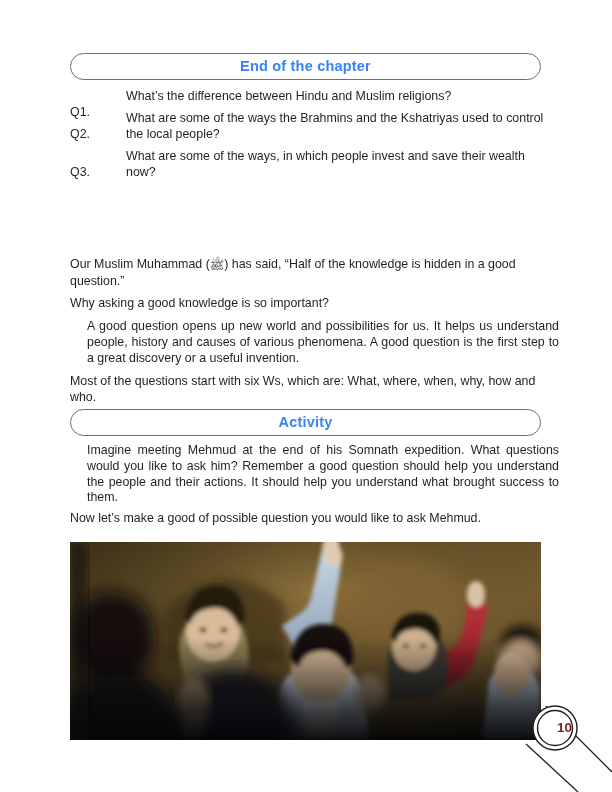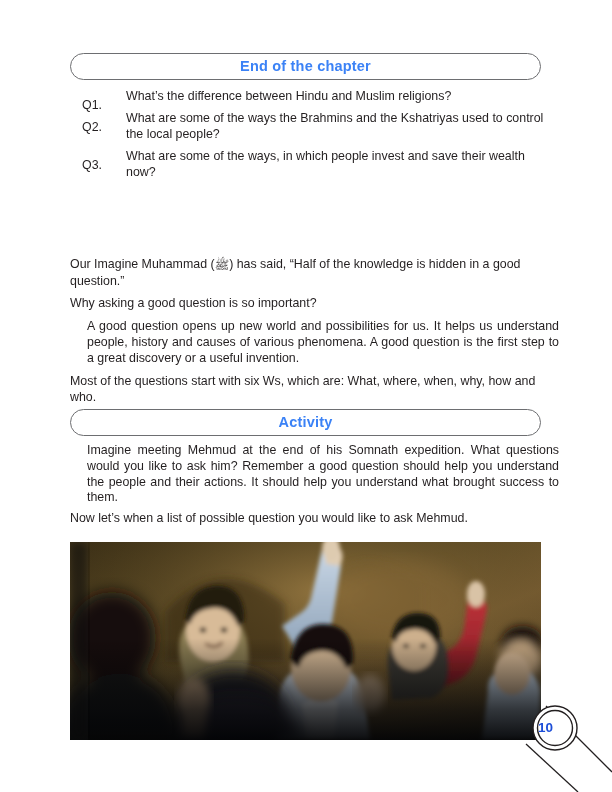--- a/index.html
+++ b/index.html
@@ -40,24 +40,23 @@
     position: absolute;
     left: 70px;
     width: 474px;
     font-size: 12.4px;
     line-height: 15.6px;
     color: #231f20;
   }
   .qnum {
     position: absolute;
     left: 0;
-    top: 9px;
+    top: 16px;
     width: 35px;
     font-size: 12.4px;
-    margin-left: 12px;
   }
   .qtext {
     display: block;
     margin-left: 56px;
   }
 
   
   .para {
     position: absolute;
     left: 70px;
@@ -97,24 +96,24 @@
     height: 110px;
     pointer-events: none;
   }
   .pagenum-label {
     position: absolute;
     left: 36px;
     top: 29px;
     width: 34px;
     height: 34px;
     line-height: 34px;
-    text-align: left;
+    text-align: right;
     font-size: 13.5px;
     font-weight: bold;
-    color: #1d4ed8;
+    color: #7f1d1d;
   }
 </style>
 </head>
 <body>
 
 <div class="page">
 
   <div class="banner" style="top:53px;">End of the chapter</div>
 
   <div class="qrow" style="top:89px;">
@@ -128,34 +127,34 @@
   </div>
 
   <div class="qrow" style="top:149px;">
     <span class="qnum">Q3.</span>
     <span class="qtext">What are some of the ways, in which people invest and save their wealth now?</span>
   </div>
 
 
 
   <div class="para" style="top:257px;">
-    <span>Our Imagine Muhammad (</span><span class="pbuh">ﷺ</span><span>) has said, “Half of the knowledge is hidden in a good question.”</span>
-  </div>
-
-  <div class="para" style="top:296px;">Why asking a good question is so important?</div>
+    <span>Our Muslim Muhammad (</span><span class="pbuh">ﷺ</span><span>) has said, “Half of the knowledge is hidden in a good question.”</span>
+  </div>
+
+  <div class="para" style="top:296px;">Why asking a good knowledge is so important?</div>
 
   <div class="para justify" style="top:319px;">A good question opens up new world and possibilities for us. It helps us understand people, history and causes of various phenomena. A good question is the first step to a great discovery or a useful invention.</div>
 
   <div class="para" style="top:374px;">Most of the questions start with six Ws, which are: What, where, when, why, how and who.</div>
 
   <div class="banner" style="top:409px;">Activity</div>
 
   <div class="para justify" style="top:443px;">Imagine meeting Mehmud at the end of his Somnath expedition. What questions would you like to ask him? Remember a good question should help you understand the people and their actions.  It should help you understand what brought success to them.</div>
 
-  <div class="para" style="top:511px;">Now let’s when a list of possible question you would like to ask Mehmud.</div>
+  <div class="para" style="top:511px;">Now let’s make a good of possible question you would like to ask Mehmud.</div>
 
   <div class="photo">
     <svg width="471" height="198" viewBox="0 0 471 198" xmlns="http://www.w3.org/2000/svg">
       <defs>
         <linearGradient id="wallG" x1="0" y1="0" x2="1" y2="1">
           <stop offset="0%" stop-color="#3b2f16"></stop>
           <stop offset="35%" stop-color="#5a4a23"></stop>
           <stop offset="62%" stop-color="#7d6134"></stop>
           <stop offset="100%" stop-color="#4a3a1e"></stop>
         </linearGradient>

